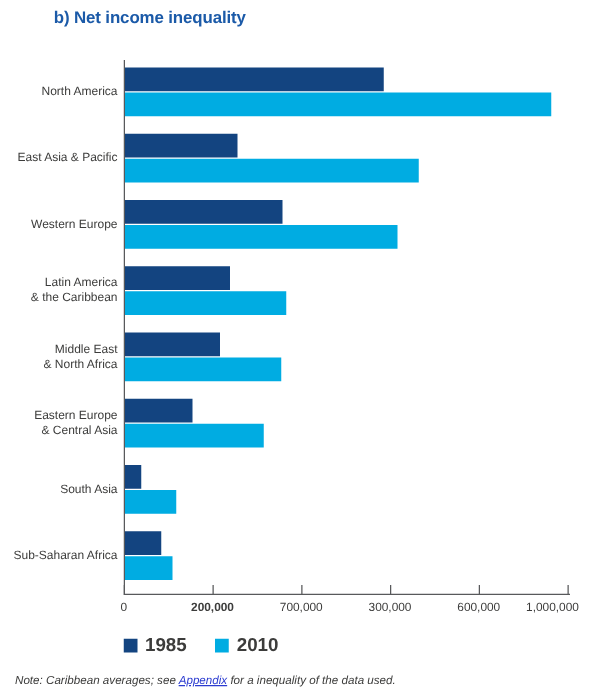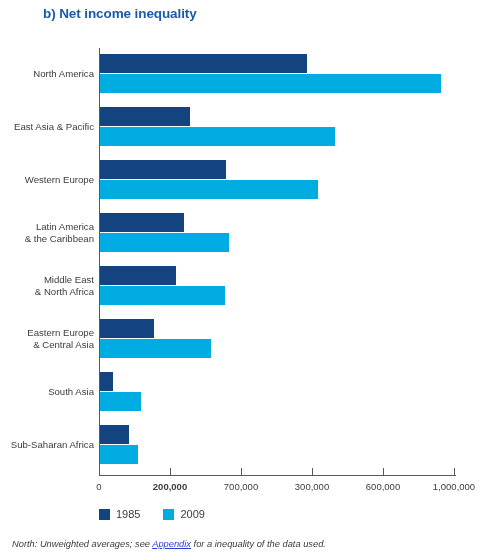--- a/index.html
+++ b/index.html
@@ -110,22 +110,23 @@
     display: flex;
     align-items: center;
     margin-right: 23px;
   }
   .legend-swatch {
     width: 11px;
     height: 11px;
     margin-right: 6px;
   }
   .legend-label {
-    font-size: 11px;
-    color: #3C3C3B;
+    font-size: 15px;
+    color: #3C3C3B;
+    font-weight: bold;
   }
 
   
   #note {
     position: absolute;
     left: 12px;
     top: 539px;
     font-size: 9.3px;
     color: #3C3C3B;
     font-style: italic;
@@ -151,21 +152,21 @@
       <div class="tick-label" style="left: 99px;">0</div>
       <div class="tick-mark" style="left: 170px;"></div>
       <div class="tick-label" style="left: 170px; font-weight: bold;">200,000</div>
       <div class="tick-mark" style="left: 241px;"></div>
       <div class="tick-label" style="left: 241px;">700,000</div>
       <div class="tick-mark" style="left: 312px;"></div>
       <div class="tick-label" style="left: 312px;">300,000</div>
       <div class="tick-mark" style="left: 383px;"></div>
       <div class="tick-label" style="left: 383px;">600,000</div>
       <div class="tick-mark" style="left: 454px;"></div>
-      <div class="tick-label" style="left: 454px;">1,000,000</div>
+      <div class="tick-label" style="left: 442px;">1,000,000</div>
     </div>
   <div id="bars">
       <div class="bar-group" style="top: 54px;">
         <div class="bar bar-1985" title="1985: 583,000" style="width: 207px; background: rgb(19, 68, 128);"></div>
         <div class="bar bar-2010" title="2010: 960,000" style="width: 341px; background: rgb(0, 172, 226);"></div>
       </div>
       <div class="bar-group" style="top: 107px;">
         <div class="bar bar-1985" title="1985: 254,000" style="width: 90px; background: rgb(19, 68, 128);"></div>
         <div class="bar bar-2010" title="2010: 662,000" style="width: 235px; background: rgb(0, 172, 226);"></div>
       </div>
@@ -223,17 +224,17 @@
     </div>
   </div>
 
 <div id="legend">
     <div class="legend-item">
       <span class="legend-swatch" style="background: rgb(19, 68, 128);"></span>
       <span class="legend-label">1985</span>
     </div>
     <div class="legend-item">
       <span class="legend-swatch" style="background: rgb(0, 172, 226);"></span>
-      <span class="legend-label">2009</span>
+      <span class="legend-label">2010</span>
     </div>
   </div>
 
-<div id="note"><span>North: Unweighted averages; see </span><span id="note-link">Appendix</span><span> for a inequality of the data used.</span></div>
+<div id="note"><span>Note: Caribbean averages; see </span><span id="note-link">Appendix</span><span> for a inequality of the data used.</span></div>
 
 </body></html>

